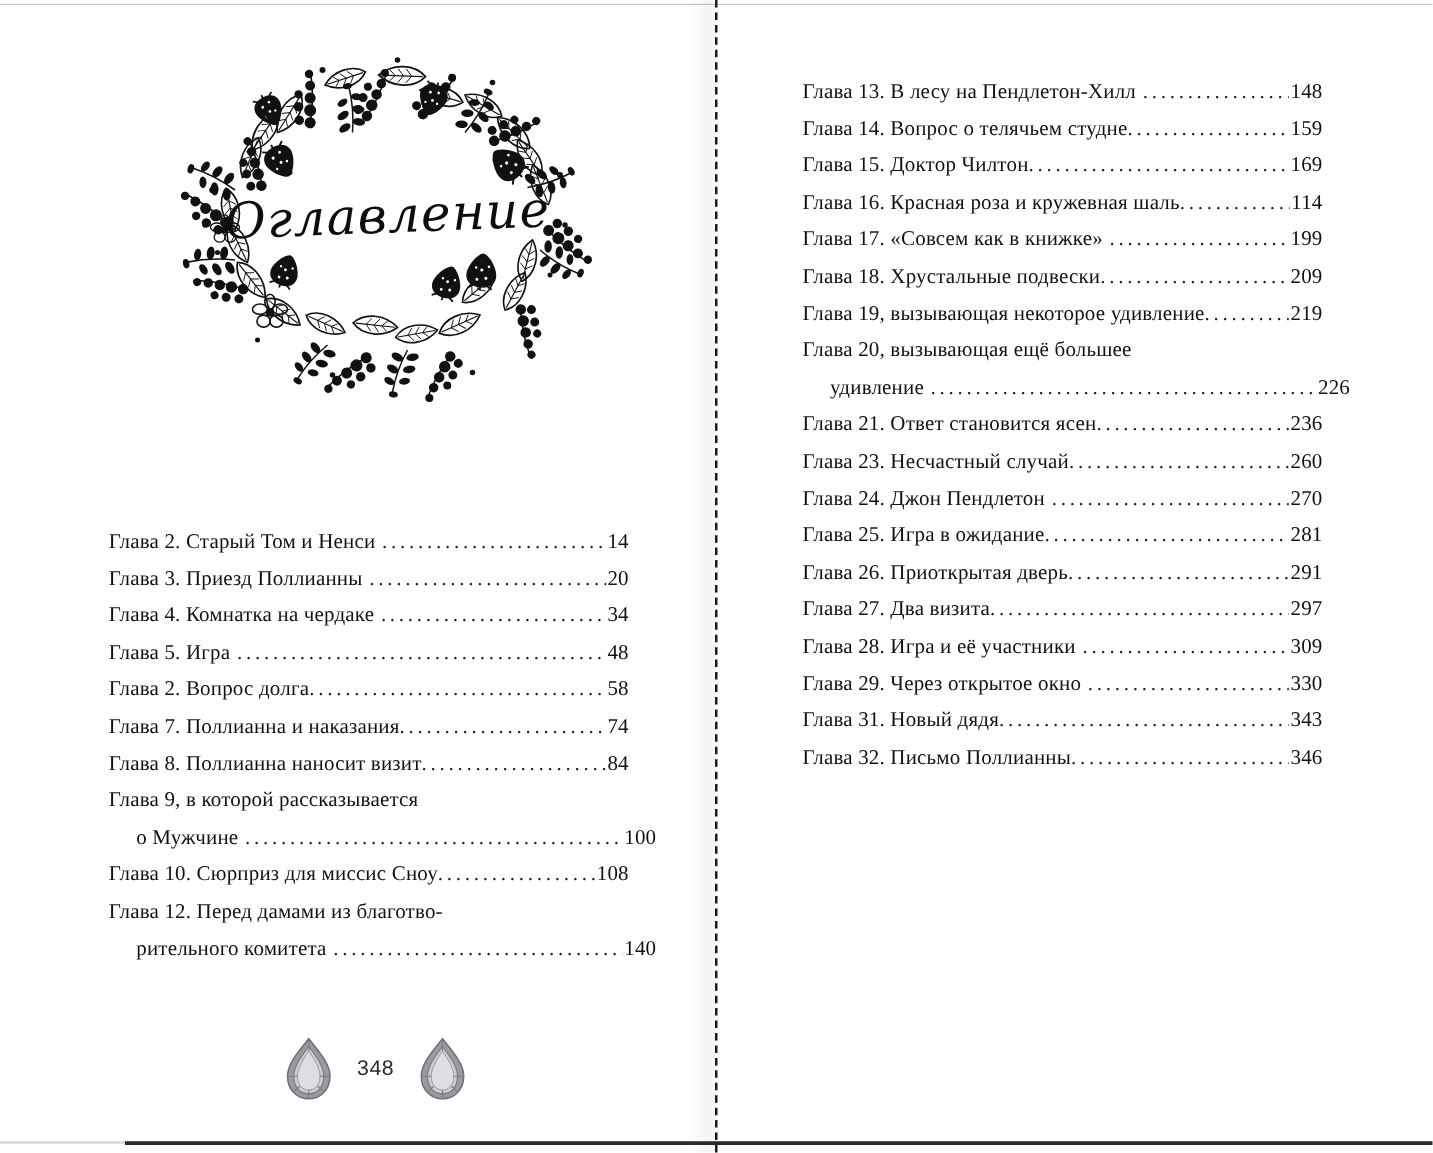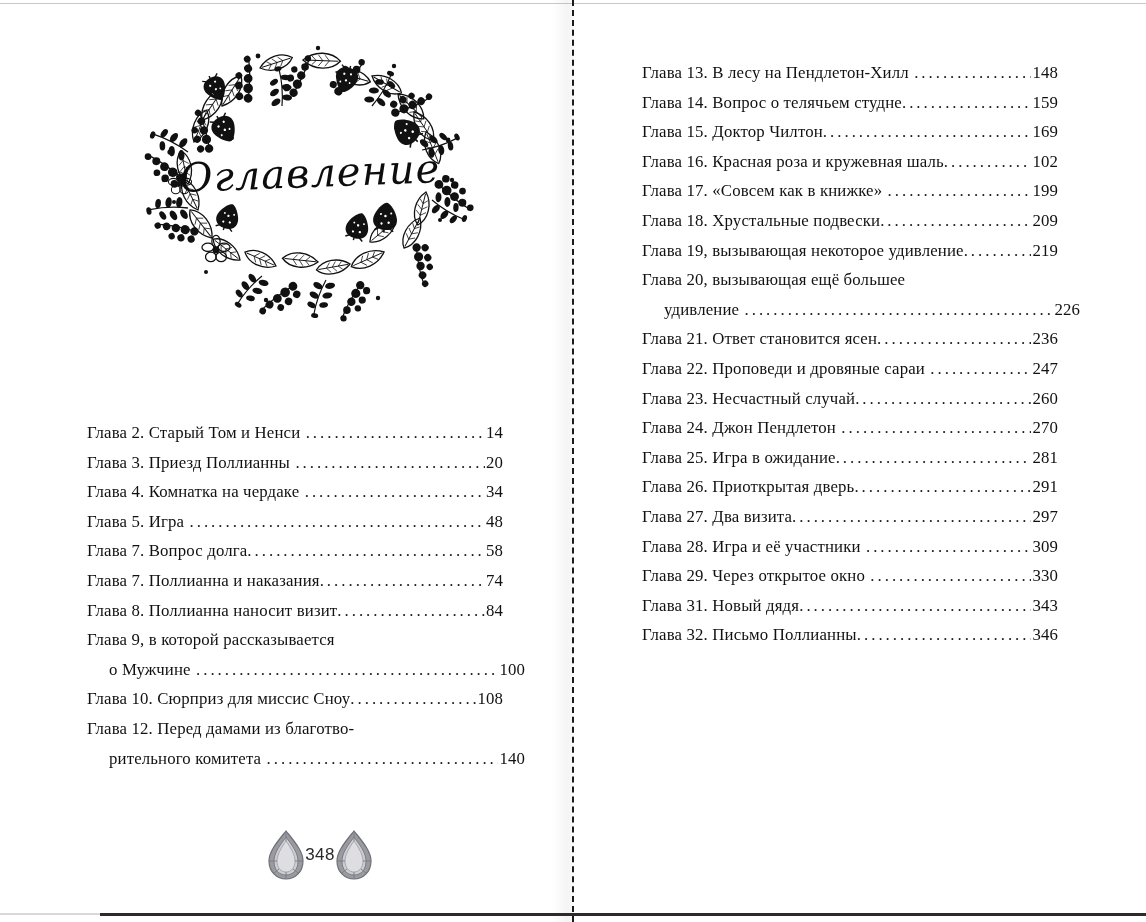--- a/index.html
+++ b/index.html
@@ -118,21 +118,21 @@
     transform: rotate(-2.2deg);
   }
 
   
   .footer-orn {
     position: absolute;
     left: 228px; top: 824px;
     width: 145px; height: 62px;
     display: flex;
     align-items: center;
-    justify-content: flex-end;
+    justify-content: space-between;
   }
   .footer-page-no {
     font-family: "Liberation Sans", "DejaVu Sans", sans-serif;
     font-size: 17px;
     color: #2a2a2a;
     letter-spacing: 0.5px;
   }
 </style>
 </head>
 <body>
@@ -289,21 +289,21 @@
     </div>
     <div class="toc-entry">
       <div class="toc-row">
         <span class="toc-title">Глава 5. Игра </span>
         <span class="toc-leader"></span>
         <span class="toc-page">48</span>
       </div>
     </div>
     <div class="toc-entry">
       <div class="toc-row tight">
-        <span class="toc-title">Глава 7. Вопрос долга</span>
+        <span class="toc-title">Глава 2. Вопрос долга</span>
         <span class="toc-leader"></span>
         <span class="toc-page">58</span>
       </div>
     </div>
     <div class="toc-entry">
       <div class="toc-row tight">
         <span class="toc-title">Глава 7. Поллианна и наказания</span>
         <span class="toc-leader"></span>
         <span class="toc-page">74</span>
       </div>
@@ -359,21 +359,21 @@
       <div class="toc-row tight">
         <span class="toc-title">Глава 15. Доктор Чилтон</span>
         <span class="toc-leader"></span>
         <span class="toc-page">169</span>
       </div>
     </div>
     <div class="toc-entry">
       <div class="toc-row tight">
         <span class="toc-title">Глава 16. Красная роза и кружевная шаль</span>
         <span class="toc-leader"></span>
-        <span class="toc-page">102</span>
+        <span class="toc-page">114</span>
       </div>
     </div>
     <div class="toc-entry">
       <div class="toc-row">
         <span class="toc-title">Глава 17. «Совсем как в книжке» </span>
         <span class="toc-leader"></span>
         <span class="toc-page">199</span>
       </div>
     </div>
     <div class="toc-entry">
@@ -396,27 +396,20 @@
         <span class="toc-title">удивление </span>
         <span class="toc-leader"></span>
         <span class="toc-page">226</span>
       </div>
     </div>
     <div class="toc-entry">
       <div class="toc-row tight">
         <span class="toc-title">Глава 21. Ответ становится ясен</span>
         <span class="toc-leader"></span>
         <span class="toc-page">236</span>
-      </div>
-    </div>
-    <div class="toc-entry">
-      <div class="toc-row">
-        <span class="toc-title">Глава 22. Проповеди и дровяные сараи </span>
-        <span class="toc-leader"></span>
-        <span class="toc-page">247</span>
       </div>
     </div>
     <div class="toc-entry">
       <div class="toc-row tight">
         <span class="toc-title">Глава 23. Несчастный случай</span>
         <span class="toc-leader"></span>
         <span class="toc-page">260</span>
       </div>
     </div>
     <div class="toc-entry">

